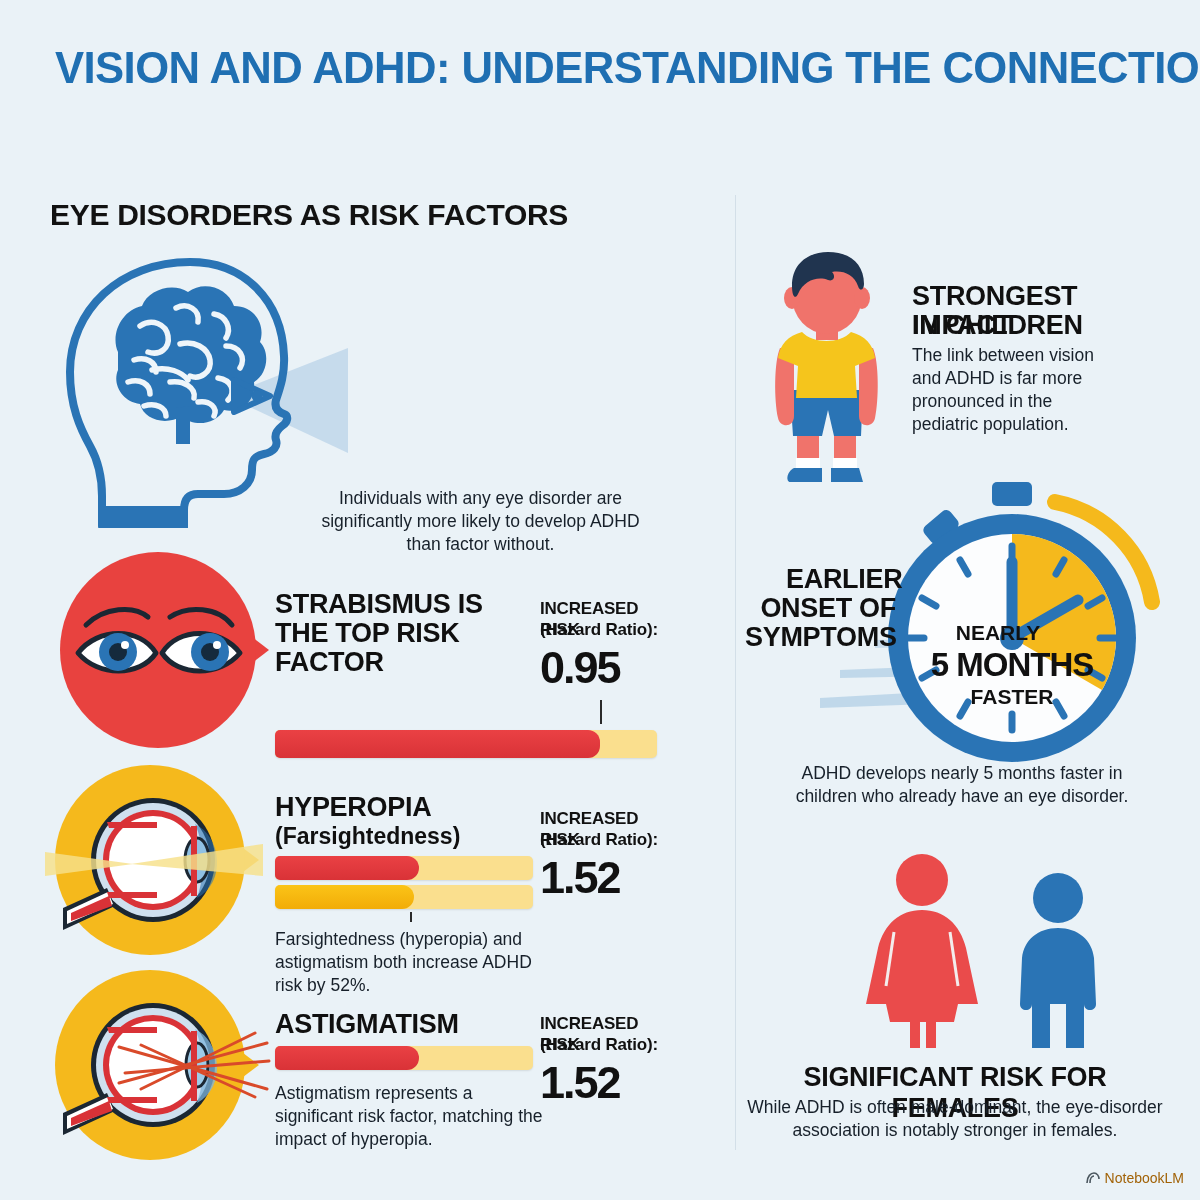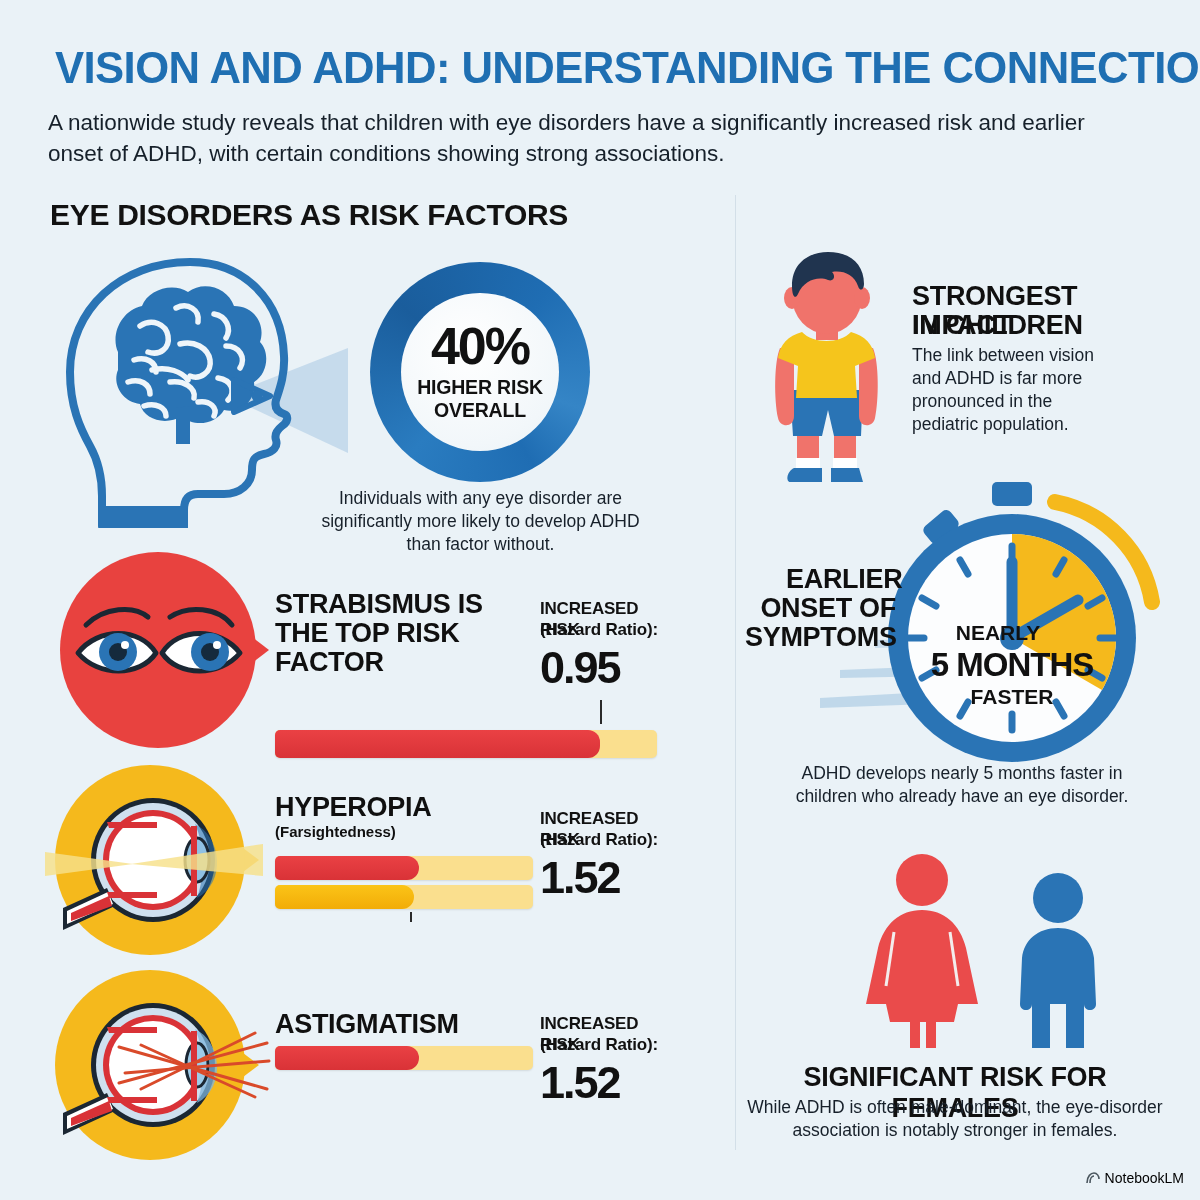--- a/index.html
+++ b/index.html
@@ -70,50 +70,49 @@
   #donut-cap {
     left:308px; top:487px; width:345px;
     text-align:center; font-size:17.5px; line-height:23px; color:#17202a;
   }
 
   
   .card-title {
     font-size:27px; font-weight:bold; color:#101010;
     letter-spacing:-0.3px; line-height:29px; text-transform:uppercase;
   }
-  .card-sub { font-size:15px; font-weight:bold; color:#101010; }
+  .card-sub { font-size:23px; font-weight:bold; color:#101010; }
   .card-body { font-size:17.5px; line-height:23px; color:#17202a; }
   .hr-label { font-size:17px; font-weight:bold; color:#111; line-height:21px; letter-spacing:-0.2px;}
   .hr-value { font-size:45px; font-weight:bold; color:#111; letter-spacing:-2px; line-height:46px; }
 
   
   .bar-track {
     position:absolute; border-radius:5px;
     background:#fadf8e;
     box-shadow:0 1px 2px rgba(0,0,0,.10);
   }
   .bar-fill { position:absolute; left:0; top:0; height:100%; border-radius:5px 12px 12px 5px; }
   .bar-fill.red { background:linear-gradient(180deg,#ea4144,#d93237); }
   .bar-fill.yel { background:linear-gradient(180deg,#fbc417,#f2ac08); }
   .tickmark { position:absolute; width:2px; background:#2a2a2a; }
 
   
   #watermark {
     right:16px; bottom:14px;
-    font-size:14px; color:#000000;
+    font-size:14px; color:#a16207;
     display:flex; align-items:center; gap:5px;margin-top:37px;
   }
 </style>
 </head>
 <body>
 
 <div id="canvas">
 
   <div class="abs" id="header-title">VISION AND ADHD: UNDERSTANDING THE CONNECTION</div>
-  <div class="abs" id="header-sub">A nationwide study reveals that children with eye disorders have a significantly increased risk and earlier onset of ADHD, with certain conditions showing strong associations.</div>
 
   <div class="abs" id="divider"></div>
 
   <div class="abs sec-head" id="left-head">EYE DISORDERS AS RISK FACTORS</div>
 
   <svg class="abs" style="left:48px; top:248px;" width="300" height="280" viewBox="0 0 300 280">
 
     <path d="M178,148 L300,100 L300,205 Z" fill="#b9d3e8" opacity="0.75"></path>
 
     <path d="M142,14 C72,14 22,62 22,124 C22,158 32,180 42,198
@@ -150,28 +149,20 @@
       <path d="M150,154 C162,152 170,160 166,168"></path>
       <path d="M104,122 C120,118 134,124 140,132"></path>
     </g>
 
     <path d="M186,132 L222,148 L186,164 Z" fill="none" stroke="#2a74b5" stroke-width="6" stroke-linejoin="round"></path>
     <circle cx="209" cy="148" r="5.5" fill="#2a74b5"></circle>
 
     <path d="M54,258 L54,280 L140,280 L138,258 Z" fill="#2a74b5"></path>
   </svg>
 
-  <div class="abs" id="donut-wrap">
-    <div id="donut-ring"></div>
-    <div id="donut-hole">
-      <div id="donut-pct">40%</div>
-      <div id="donut-l1">HIGHER RISK</div>
-      <div id="donut-l2">OVERALL</div>
-    </div>
-  </div>
   <div class="abs" id="donut-cap">Individuals with any eye disorder are significantly more likely to develop ADHD than factor without.</div>
 
   <svg class="abs" style="left:48px; top:545px;" width="250" height="210" viewBox="0 0 250 210">
     <path d="M221,105 L196,86 L196,124 Z" fill="#e8423f"></path>
     <circle cx="110" cy="105" r="98" fill="#e8423f"></circle>
 
     <path d="M38,80 C56,62 86,60 100,72" fill="none" stroke="#1b2733" stroke-width="5" stroke-linecap="round"></path>
     <path d="M122,72 C140,60 170,62 184,80" fill="none" stroke="#1b2733" stroke-width="5" stroke-linecap="round"></path>
 
     <path d="M30,108 C50,82 92,82 108,108 C92,132 50,132 30,108 Z" fill="#ffffff" stroke="#1b2733" stroke-width="5" stroke-linejoin="round"></path>
@@ -223,20 +214,21 @@
   <div class="abs hr-label" style="left:540px; top:808px; width:140px;">INCREASED RISK</div>
   <div class="abs hr-label" style="left:540px; top:829px; width:150px;">(Hazard Ratio):</div>
   <div class="abs hr-value" style="left:540px; top:855px;">1.52</div>
   <div class="abs bar-track" style="left:275px; top:856px; width:258px; height:24px;">
     <div class="bar-fill red" style="width:56%;"></div>
   </div>
   <div class="abs bar-track" style="left:275px; top:885px; width:258px; height:24px;">
     <div class="bar-fill yel" style="width:54%;"></div>
   </div>
   <div class="abs tickmark" style="left:410px; top:912px; height:10px;"></div>
+  <div class="abs card-body" style="left:275px; top:928px; width:260px;">Farsightedness (hyperopia) and astigmatism both increase ADHD risk by 52%.</div>
 
   <svg class="abs" style="left:45px; top:965px;" width="240" height="200" viewBox="0 0 240 200">
     <path d="M214,100 L190,82 L190,118 Z" fill="#f5b91c"></path>
     <circle cx="105" cy="100" r="95" fill="#f5b91c"></circle>
     <circle cx="108" cy="100" r="62" fill="#1b2733"></circle>
     <circle cx="108" cy="100" r="57" fill="#cfe0ef"></circle>
     <circle cx="108" cy="100" r="50" fill="#d93237"></circle>
     <circle cx="108" cy="100" r="44" fill="#ffffff"></circle>
     <path d="M150,64 C176,76 182,122 152,138 C160,116 160,86 150,64 Z" fill="#7fb6dc" opacity="0.75"></path>
     <ellipse cx="152" cy="100" rx="11" ry="22" fill="#9ecbe8" stroke="#1b2733" stroke-width="3"></ellipse>
@@ -256,20 +248,21 @@
     </g>
   </svg>
 
   <div class="abs card-title" style="left:275px; top:1010px;">ASTIGMATISM</div>
   <div class="abs hr-label" style="left:540px; top:1013px; width:140px;">INCREASED RISK</div>
   <div class="abs hr-label" style="left:540px; top:1034px; width:150px;">(Hazard Ratio):</div>
   <div class="abs hr-value" style="left:540px; top:1060px;">1.52</div>
   <div class="abs bar-track" style="left:275px; top:1046px; width:258px; height:24px;">
     <div class="bar-fill red" style="width:56%;"></div>
   </div>
+  <div class="abs card-body" style="left:275px; top:1082px; width:268px;">Astigmatism represents a significant risk factor, matching the impact of hyperopia.</div>
 
 
   <svg class="abs" style="left:762px; top:250px;" width="130" height="235" viewBox="0 0 130 235">
 
     <rect x="35" y="150" width="22" height="70" rx="9" fill="#f0736b"></rect>
     <rect x="72" y="150" width="22" height="70" rx="9" fill="#f0736b"></rect>
 
     <rect x="34" y="208" width="24" height="12" fill="#ffffff"></rect>
     <rect x="71" y="208" width="24" height="12" fill="#ffffff"></rect>
 

